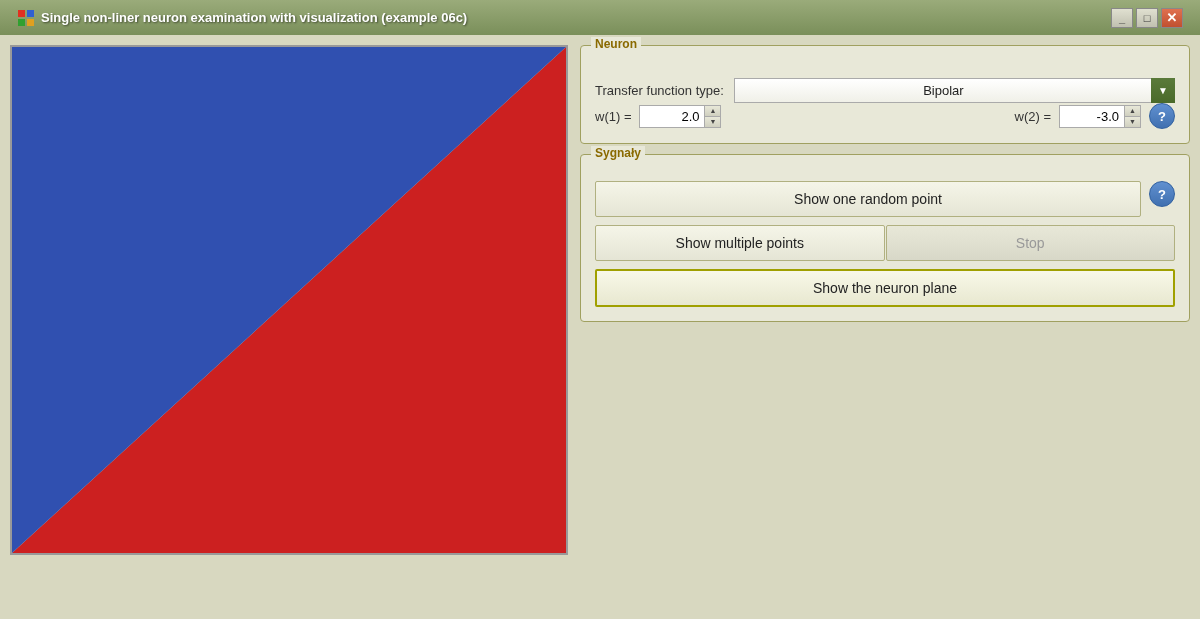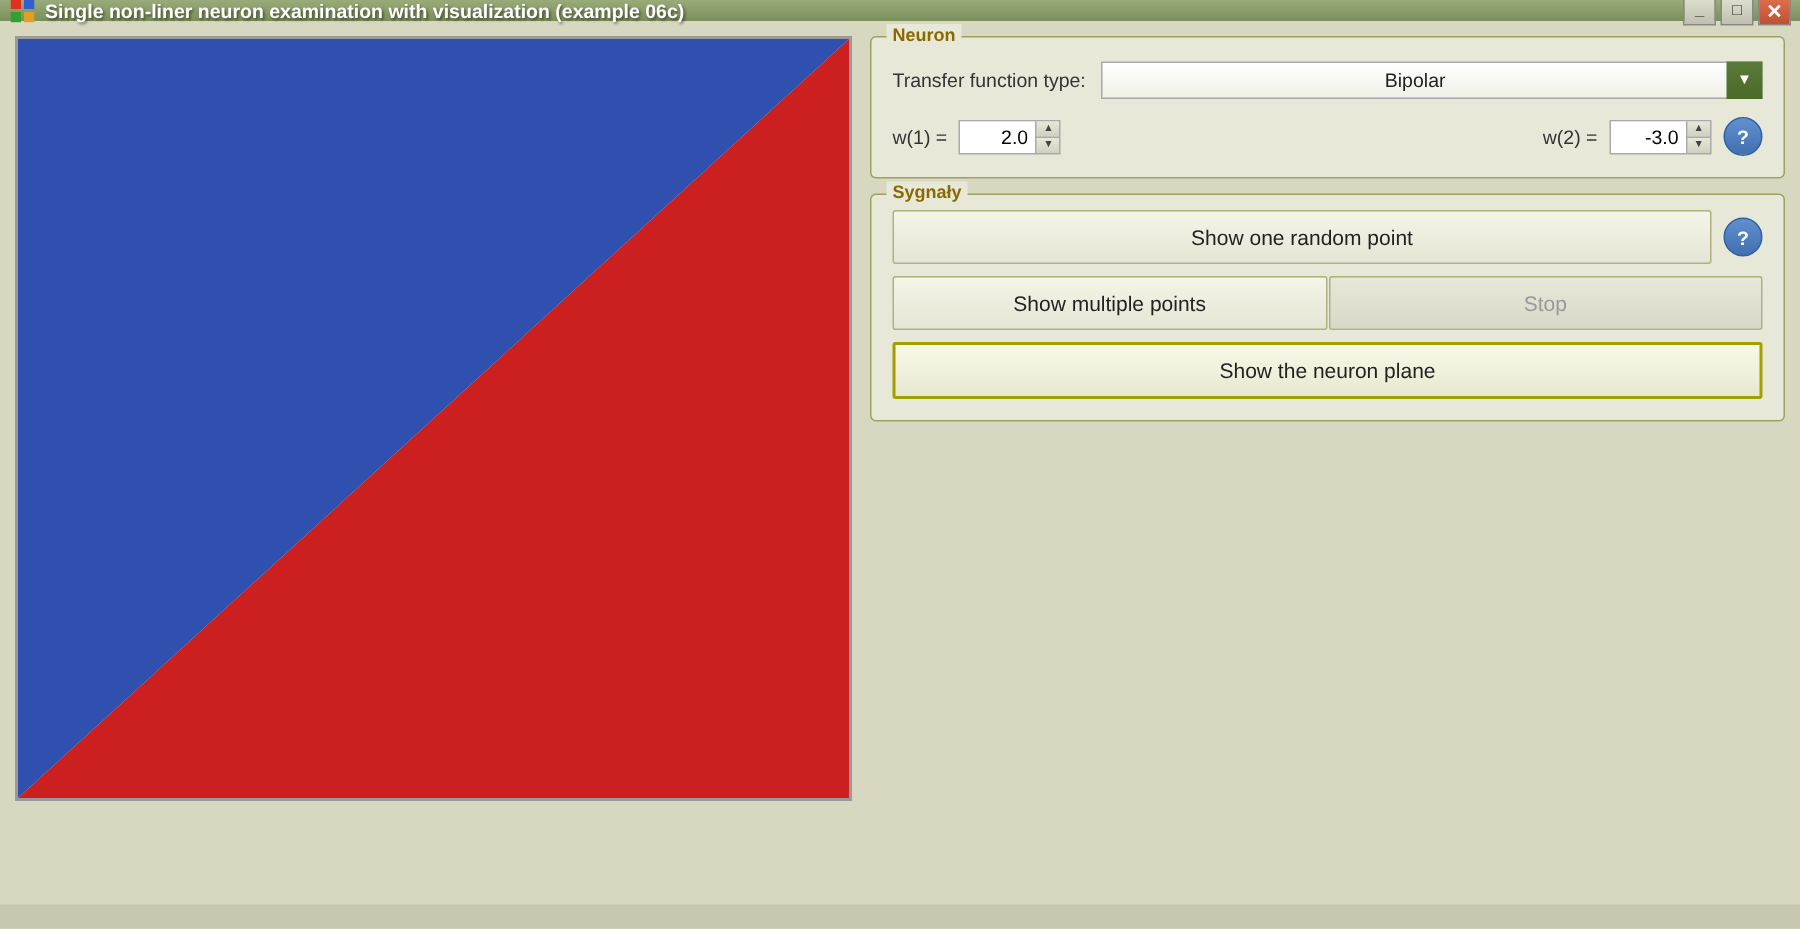--- a/index.html
+++ b/index.html
@@ -12,22 +12,22 @@
       height: 619px;
       overflow: hidden;
     }
 
     
     .title-bar {
       background: linear-gradient(to bottom, #9aab7a, #7a8f5a);
       display: flex;
       align-items: center;
       justify-content: space-between;
-      padding: 4px 6px;
-      height: 14px;
+      padding: 4px 17px;
+      height: 35px;
     }
 
     .title-bar-left {
       display: flex;
       align-items: center;
       gap: 6px;
     }
 
     .title-icon {
       width: 18px;
@@ -99,42 +99,42 @@
       display: flex;
       flex-direction: column;
       gap: 10px;
     }
 
     
     .section-box {
       border: 1px solid #a0a060;
       background: #e8e8d8;
       border-radius: 4px;
-      padding: 10px 14px 14px;
+      padding: 26px 14px 14px;
       position: relative;
     }
 
     .section-label {
       position: absolute;
       top: -9px;
       left: 10px;
       background: #e8e8d8;
       padding: 0 4px;
       color: #8a6a00;
       font-size: 12px;
       font-weight: bold;
     }
 
     
     .tf-row {
       display: flex;
       align-items: center;
       gap: 10px;
       margin-top: 6px;
-      margin-bottom: 12px;
+      margin-bottom: 0;
     }
 
     .tf-label {
       color: #333;
       font-size: 13px;
     }
 
     .tf-select-wrapper {
       flex: 1;
       position: relative;
@@ -184,21 +184,21 @@
       color: #333;
     }
 
     .weight-input-group {
       display: flex;
       align-items: stretch;
       border: 1px solid #aaa;
     }
 
     .weight-input {
-      width: 50px;
+      width: 64px;
       padding: 3px 5px;
       border: none;
       background: white;
       font-size: 13px;
       text-align: right;
     }
 
     .weight-spinners {
       display: flex;
       flex-direction: column;
@@ -276,21 +276,21 @@
       margin-bottom: 8px;
     }
 
     .btn-row .action-btn {
       flex: 1;
     }
 
     .btn-with-help {
       display: flex;
       gap: 8px;
-      align-items: center;
+      align-items: flex-start;
       margin-bottom: 8px;
     }
 
     .btn-with-help .action-btn {
       flex: 1;
     }
   </style>
 </head>
 <body>
 

